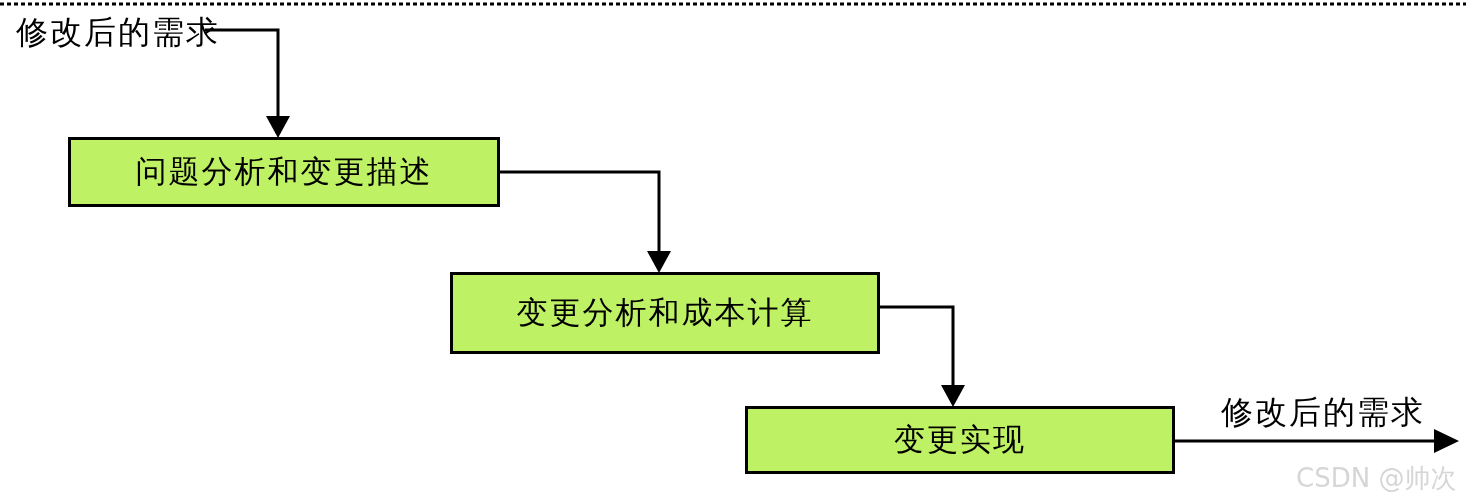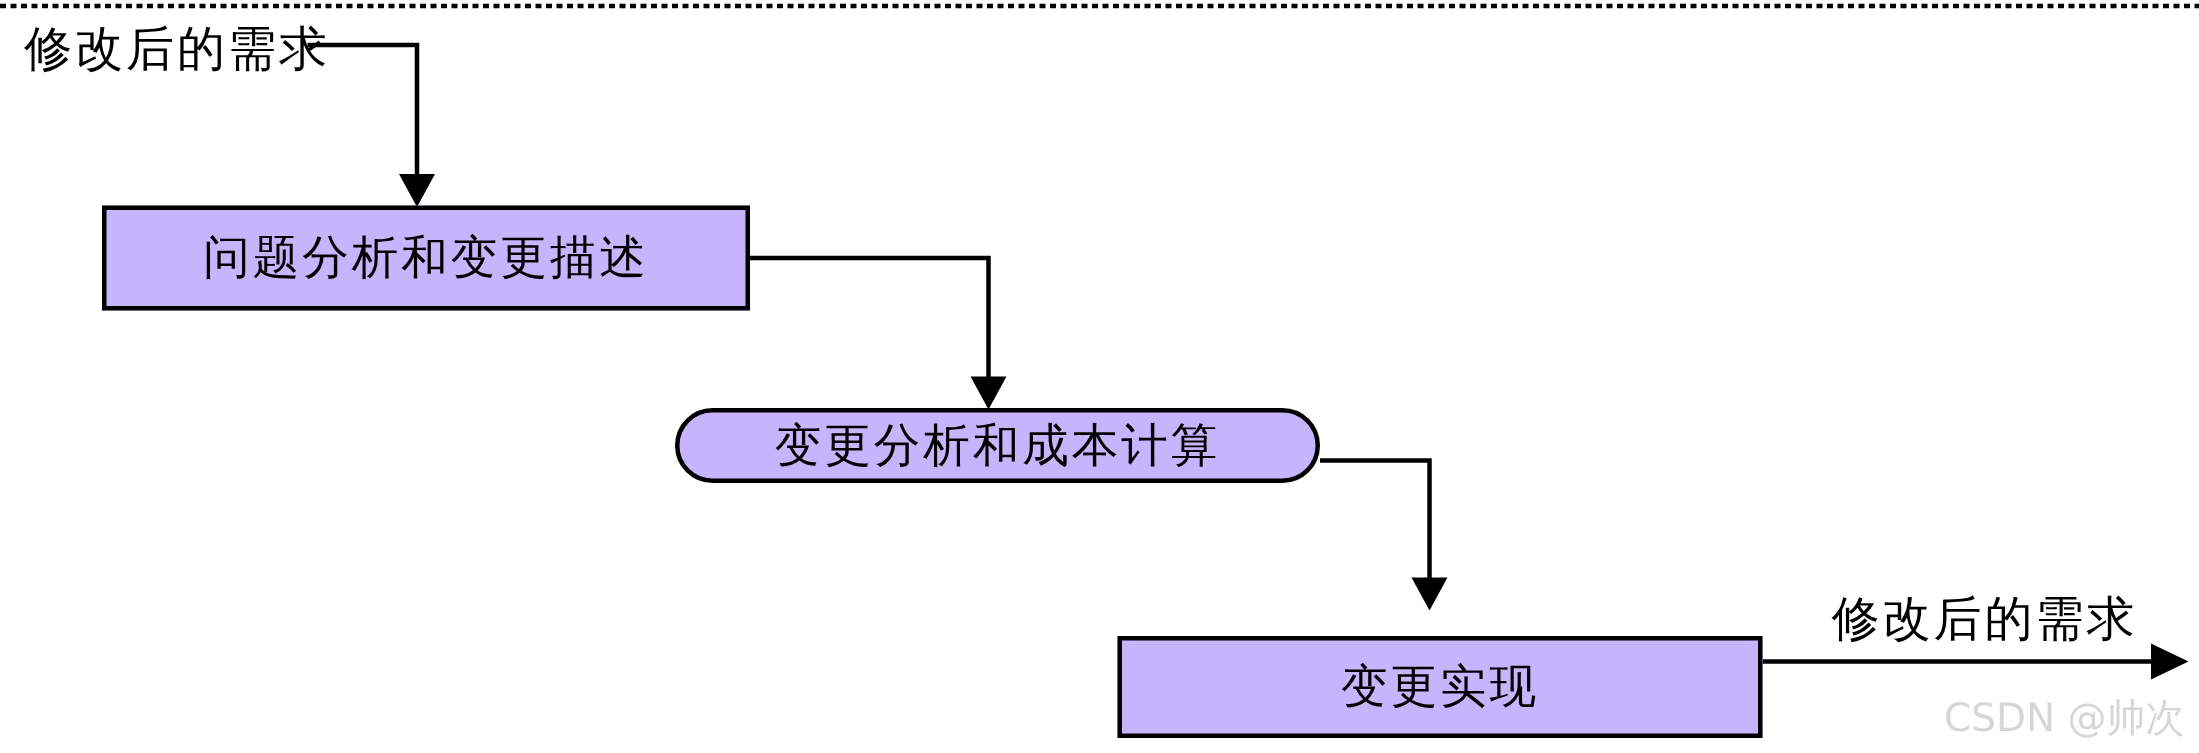--- a/index.html
+++ b/index.html
@@ -33,31 +33,31 @@
   }
   .dotted {
     stroke: var(--line, #000000);
     stroke-width: 3;
     stroke-dasharray: 4 3;
   }
   .flow-box {
     position: absolute;
     box-sizing: border-box;
     border: 3px solid var(--line, #000000);
-    background: #c4b5fd;
+    background: #bef264;
     display: flex;
     align-items: center;
     justify-content: center;
     font-size: 31px;
     letter-spacing: 2px;
     white-space: nowrap;
   }
   #box1 { left: 68px;  top: 137px; width: 432px; height: 70px; }
-  #box2 { left: 450px; top: 272px; width: 430px; height: 50px; border-radius: 25px; }
-  #box3 { left: 745px; top: 424px; width: 430px; height: 68px; }
+  #box2 { left: 450px; top: 272px; width: 430px; height: 82px; }
+  #box3 { left: 745px; top: 406px; width: 430px; height: 68px; }
   .free-label {
     position: absolute;
     font-size: 32px;
     letter-spacing: 2px;
     white-space: nowrap;
   }
   #start-label  { left: 16px;   top: 11px; }
   #output-label { left: 1183px; top: 391px; margin-left: 38px; }
   #watermark {
     position: absolute;

